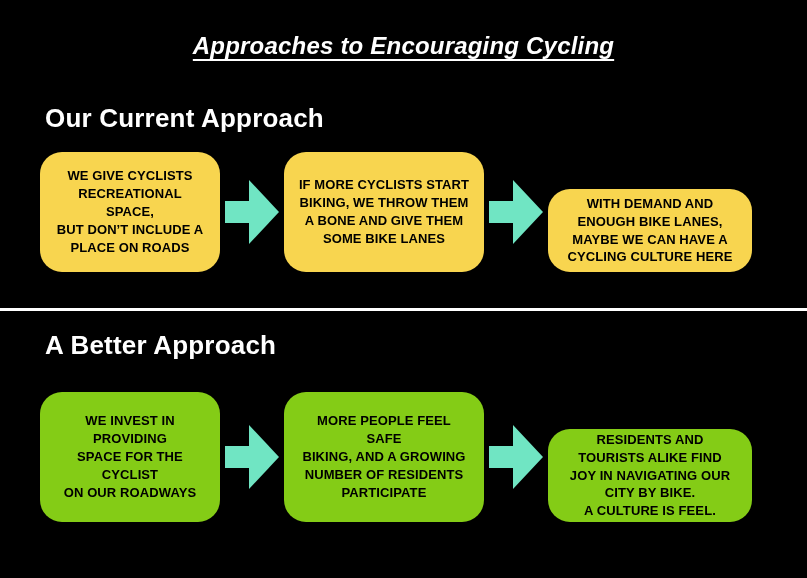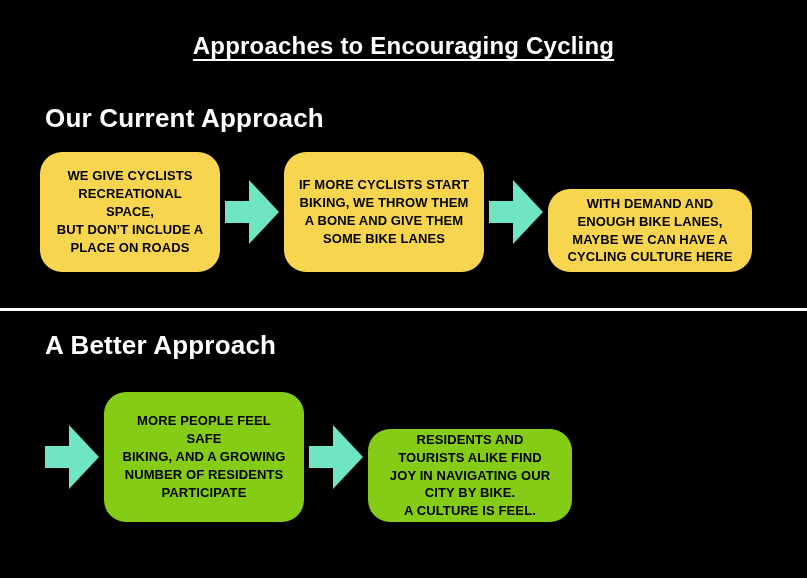--- a/index.html
+++ b/index.html
@@ -18,20 +18,21 @@
   .title {
     position: absolute;
     top: 32px;
     left: 0;
     width: 100%;
     text-align: center;
     color: #ffffff;
     font-size: 24px;
     font-weight: bold;
     letter-spacing: 0.2px;
+    font-style: italic;
   }
   .title .underlined {
     text-decoration: underline;
     text-decoration-thickness: 2px;
     text-underline-offset: 5px;
   }
   .section-heading {
     position: absolute;
     left: 45px;
     color: #ffffff;
@@ -141,20 +142,23 @@
 ENOUGH BIKE LANES,
 MAYBE WE CAN HAVE A
 CYCLING CULTURE HERE</div>
   </div>
 
   <div class="divider"></div>
 
   <div class="section-heading heading-better">A Better Approach</div>
 
   <div class="row row-better">
+    <div class="flow-box green box-1">WE INVEST IN PROVIDING
+SPACE FOR THE CYCLIST
+ON OUR ROADWAYS</div>
     <div class="arrow-slot">
       <div class="arrow">
         <div class="tail"></div>
         <div class="head"></div>
       </div>
     </div>
     <div class="flow-box green box-2">MORE PEOPLE FEEL SAFE
 BIKING, AND A GROWING
 NUMBER OF RESIDENTS
 PARTICIPATE</div>

